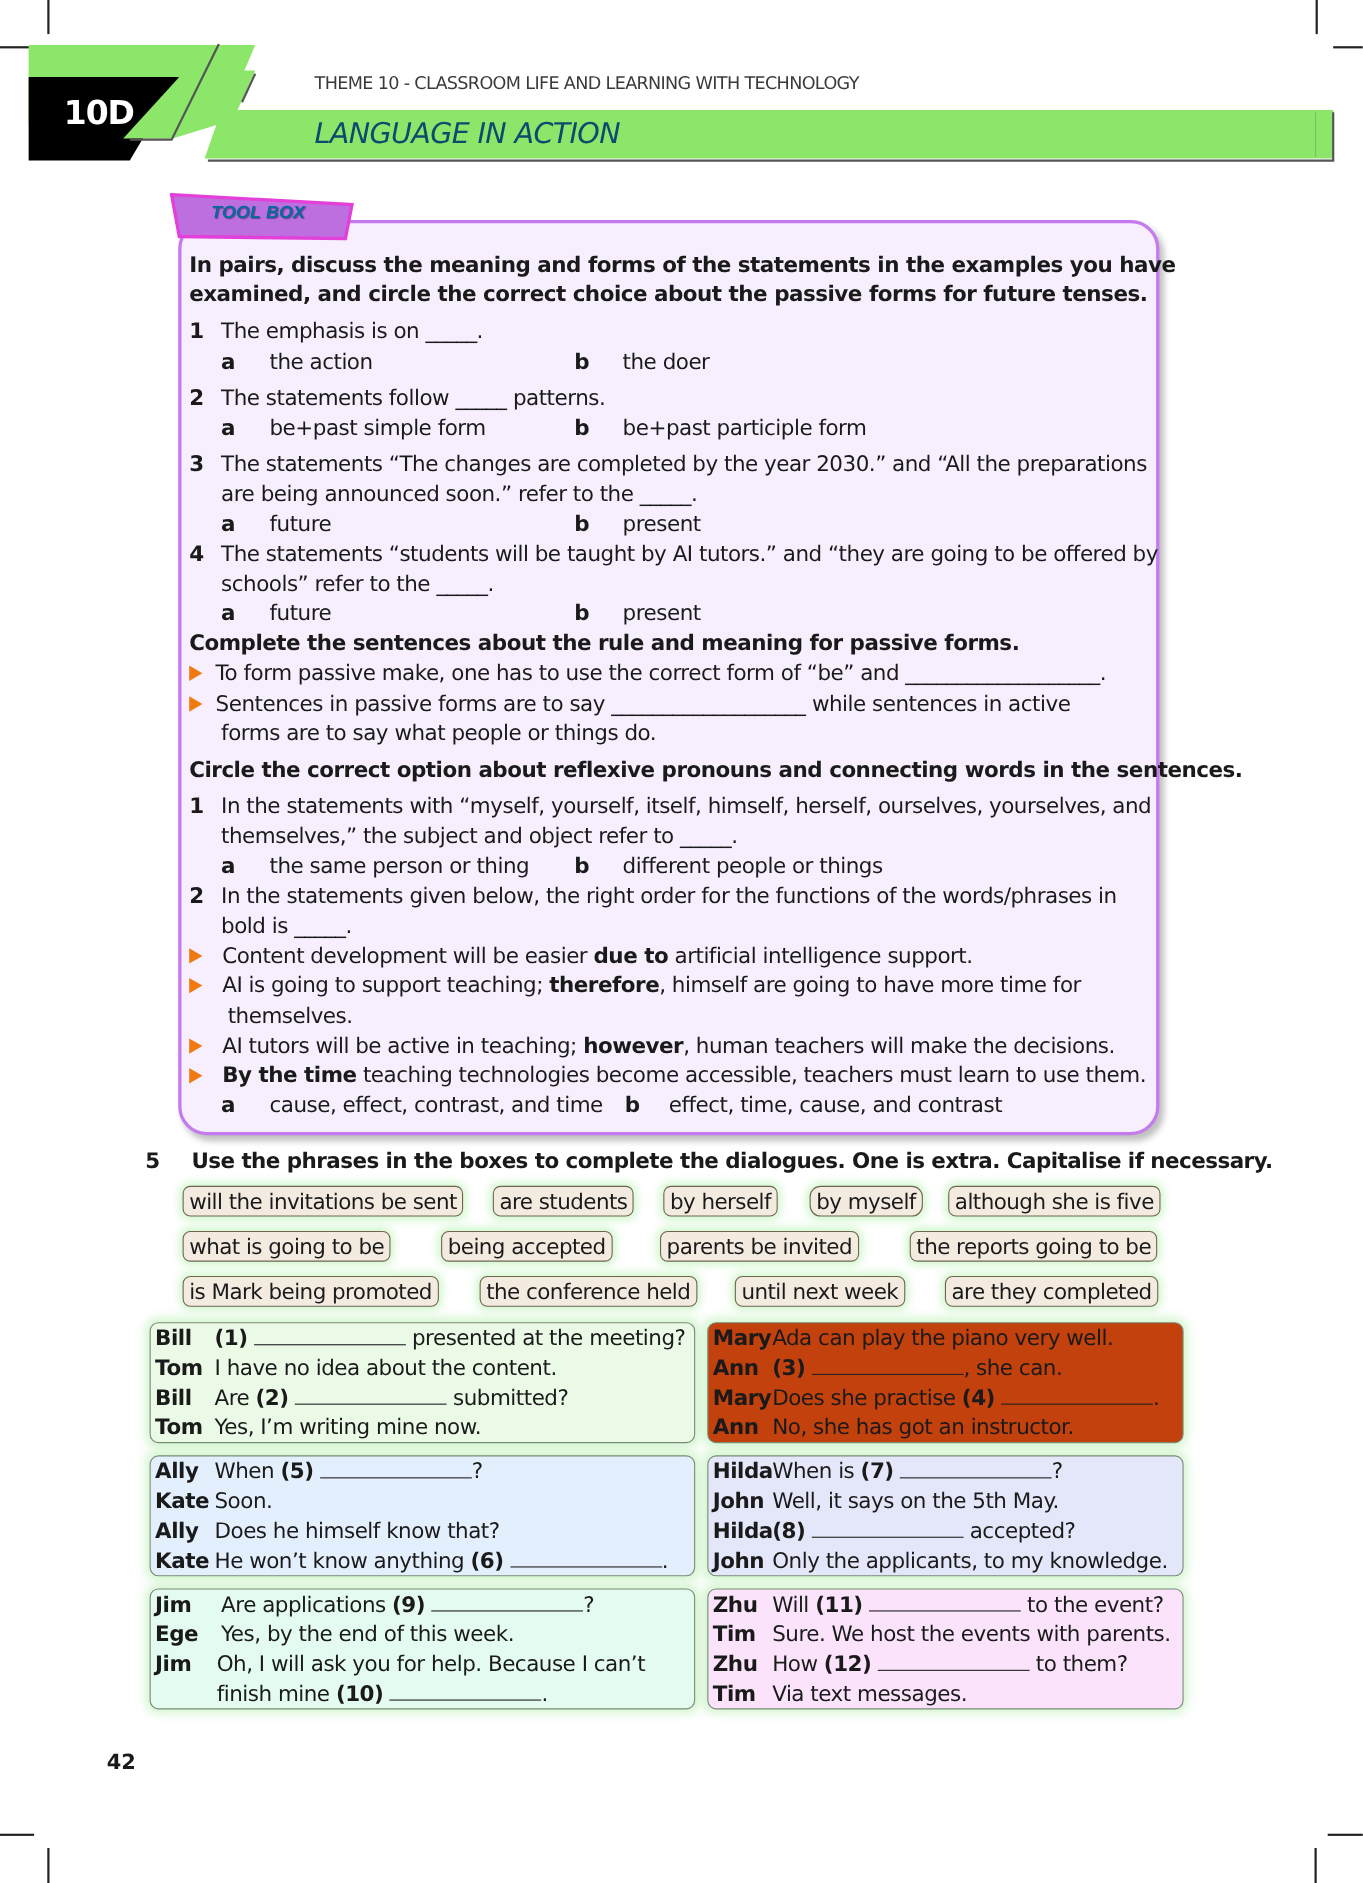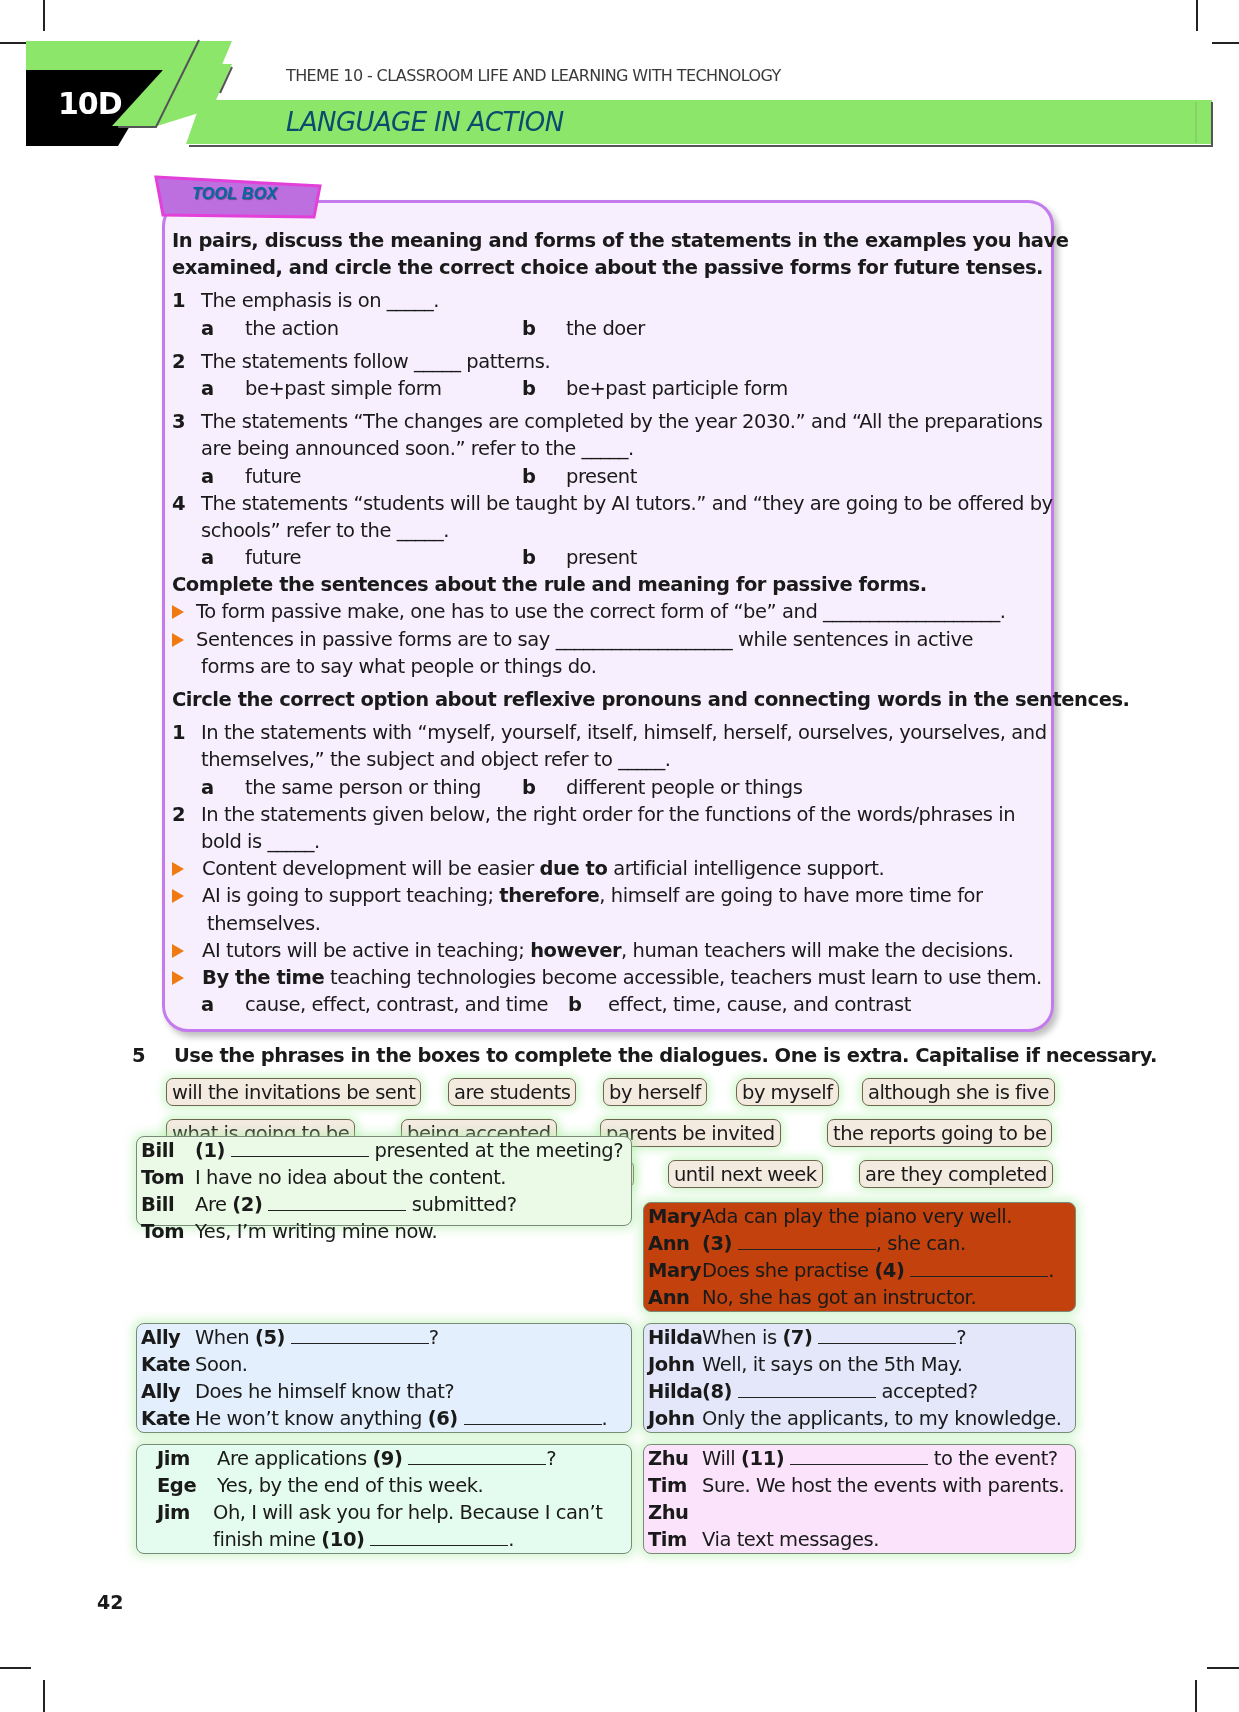--- a/index.html
+++ b/index.html
@@ -164,21 +164,21 @@
 <div class="chip" style="left:166px;top:1119px;">what is going to be</div>
 <div class="chip" style="left:401px;top:1119px;">being accepted</div>
 <div class="chip" style="left:600px;top:1119px;">parents be invited</div>
 <div class="chip" style="left:827px;top:1119px;">the reports going to be</div>
 
 <div class="chip" style="left:166px;top:1160px;">is Mark being promoted</div>
 <div class="chip" style="left:436px;top:1160px;">the conference held</div>
 <div class="chip" style="left:668px;top:1160px;">until next week</div>
 <div class="chip" style="left:859px;top:1160px;">are they completed</div>
 
-<div class="dlg" style="left: 136px; top: 1136px; width: 496px; height: 90px; background: rgb(235, 250, 230);">
+<div class="dlg" style="left: 136px; top: 1202px; width: 496px; height: 110px; background: rgb(235, 250, 230);">
     <div style="position: absolute; left: 0px; top: 0px; right: 0px;">
       <div class="row">
         <span class="sp">Bill</span>
         <span class="tx" style="left: 58px;"><span></span><span style="font-weight: bold;">(1)</span> <span class="blank" style="width: 138px;"></span><span> presented at the meeting?</span></span>
       </div>
       <div class="row">
         <span class="sp">Tom</span>
         <span class="tx" style="left: 58px;">I have no idea about the content.</span>
       </div>
       <div class="row">
@@ -245,21 +245,21 @@
         <span class="sp">Hilda</span>
         <span class="tx" style="left: 58px;"><span></span><span style="font-weight: bold;">(8)</span> <span class="blank" style="width: 138px;"></span><span> accepted?</span></span>
       </div>
       <div class="row">
         <span class="sp">John</span>
         <span class="tx" style="left: 58px;">Only the applicants, to my knowledge.</span>
       </div>
     </div>
   </div>
 <div class="dlg" style="left: 136px; top: 1444px; width: 496px; height: 110px; background: rgb(228, 251, 239);">
-    <div style="position: absolute; left: 0px; top: 0px; right: 0px; padding-left: 16px;">
+    <div style="position: absolute; left: 0px; top: 0px; right: 0px;">
       <div class="row">
         <span class="sp">Jim</span>
         <span class="tx" style="left: 64px;"><span>Are applications </span><span style="font-weight: bold;">(9)</span> <span class="blank" style="width: 138px;"></span><span>?</span></span>
       </div>
       <div class="row">
         <span class="sp">Ege</span>
         <span class="tx" style="left: 64px;">Yes, by the end of this week.</span>
       </div>
       <div class="row">
         <span class="sp">Jim</span>
@@ -276,20 +276,21 @@
       <div class="row">
         <span class="sp">Zhu</span>
         <span class="tx" style="left: 58px;"><span>Will </span><span style="font-weight: bold;">(11)</span> <span class="blank" style="width: 138px;"></span><span> to the event?</span></span>
       </div>
       <div class="row">
         <span class="sp">Tim</span>
         <span class="tx" style="left: 58px;">Sure. We host the events with parents.</span>
       </div>
       <div class="row">
         <span class="sp">Zhu</span>
+        <span class="tx" style="left: 58px;"><span>How </span><span style="font-weight: bold;">(12)</span> <span class="blank" style="width: 138px;"></span><span> to them?</span></span>
       </div>
       <div class="row">
         <span class="sp">Tim</span>
         <span class="tx" style="left: 58px;">Via text messages.</span>
       </div>
     </div>
   </div>
 
 <div class="pageno">42</div>
 

